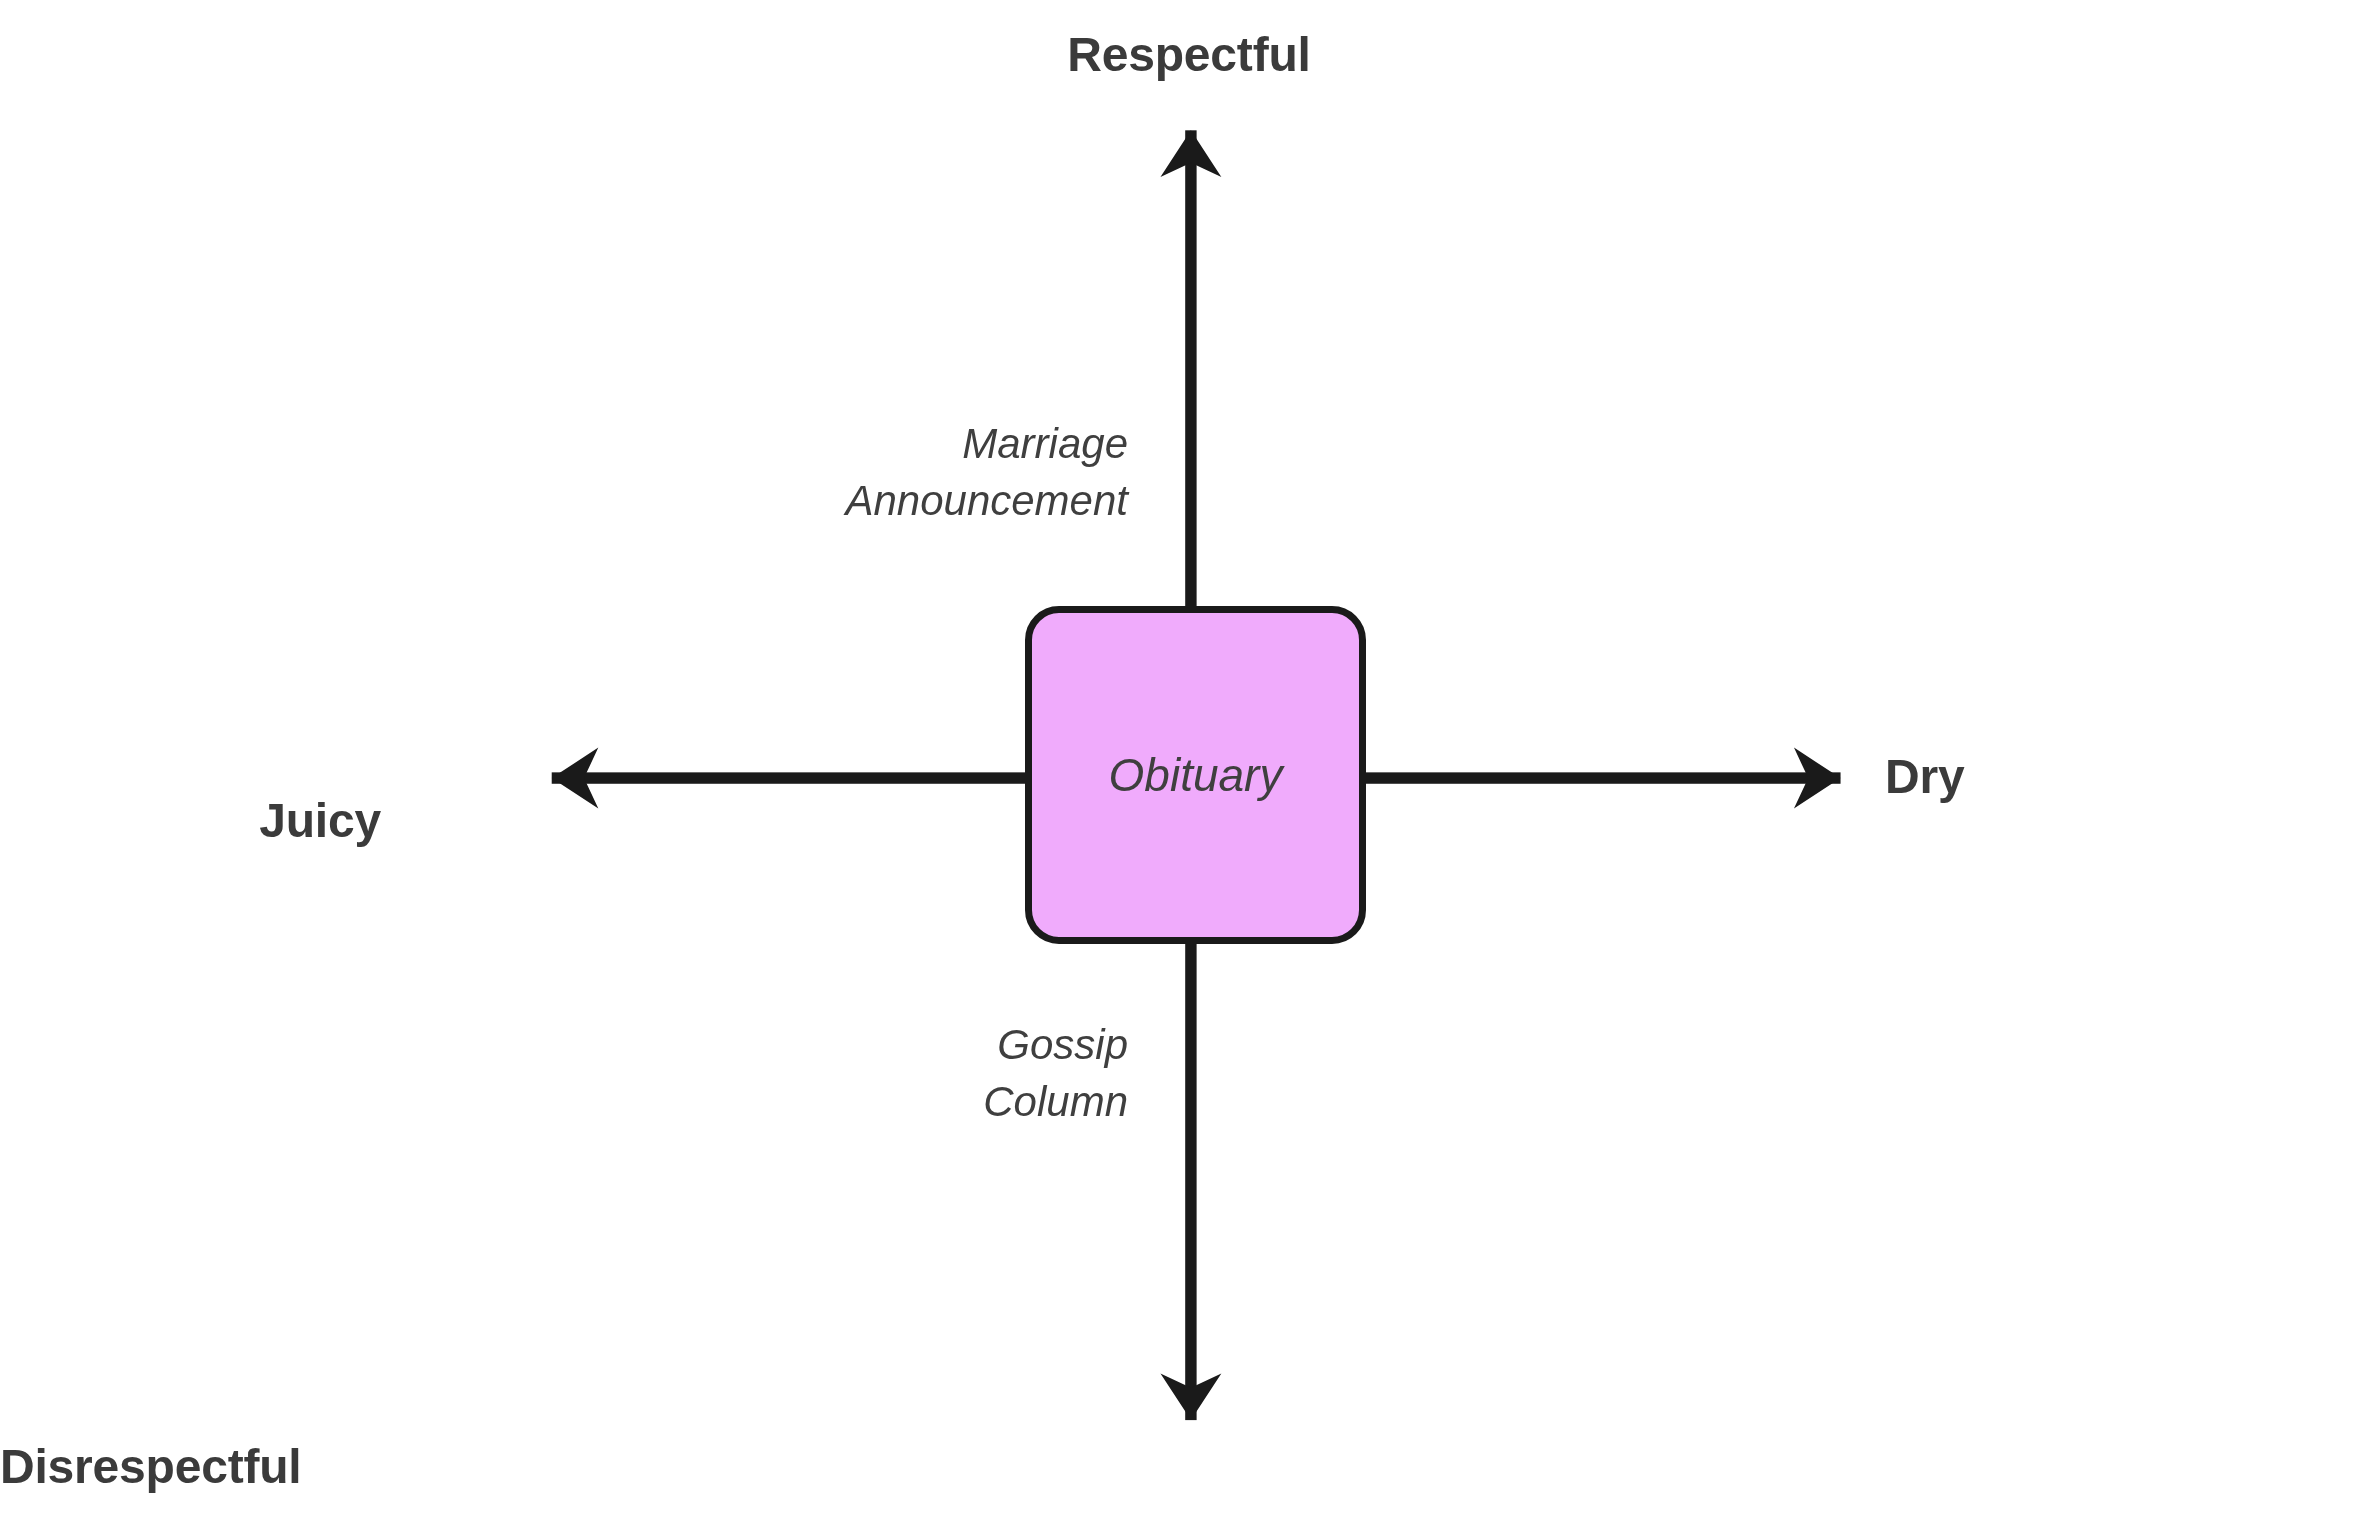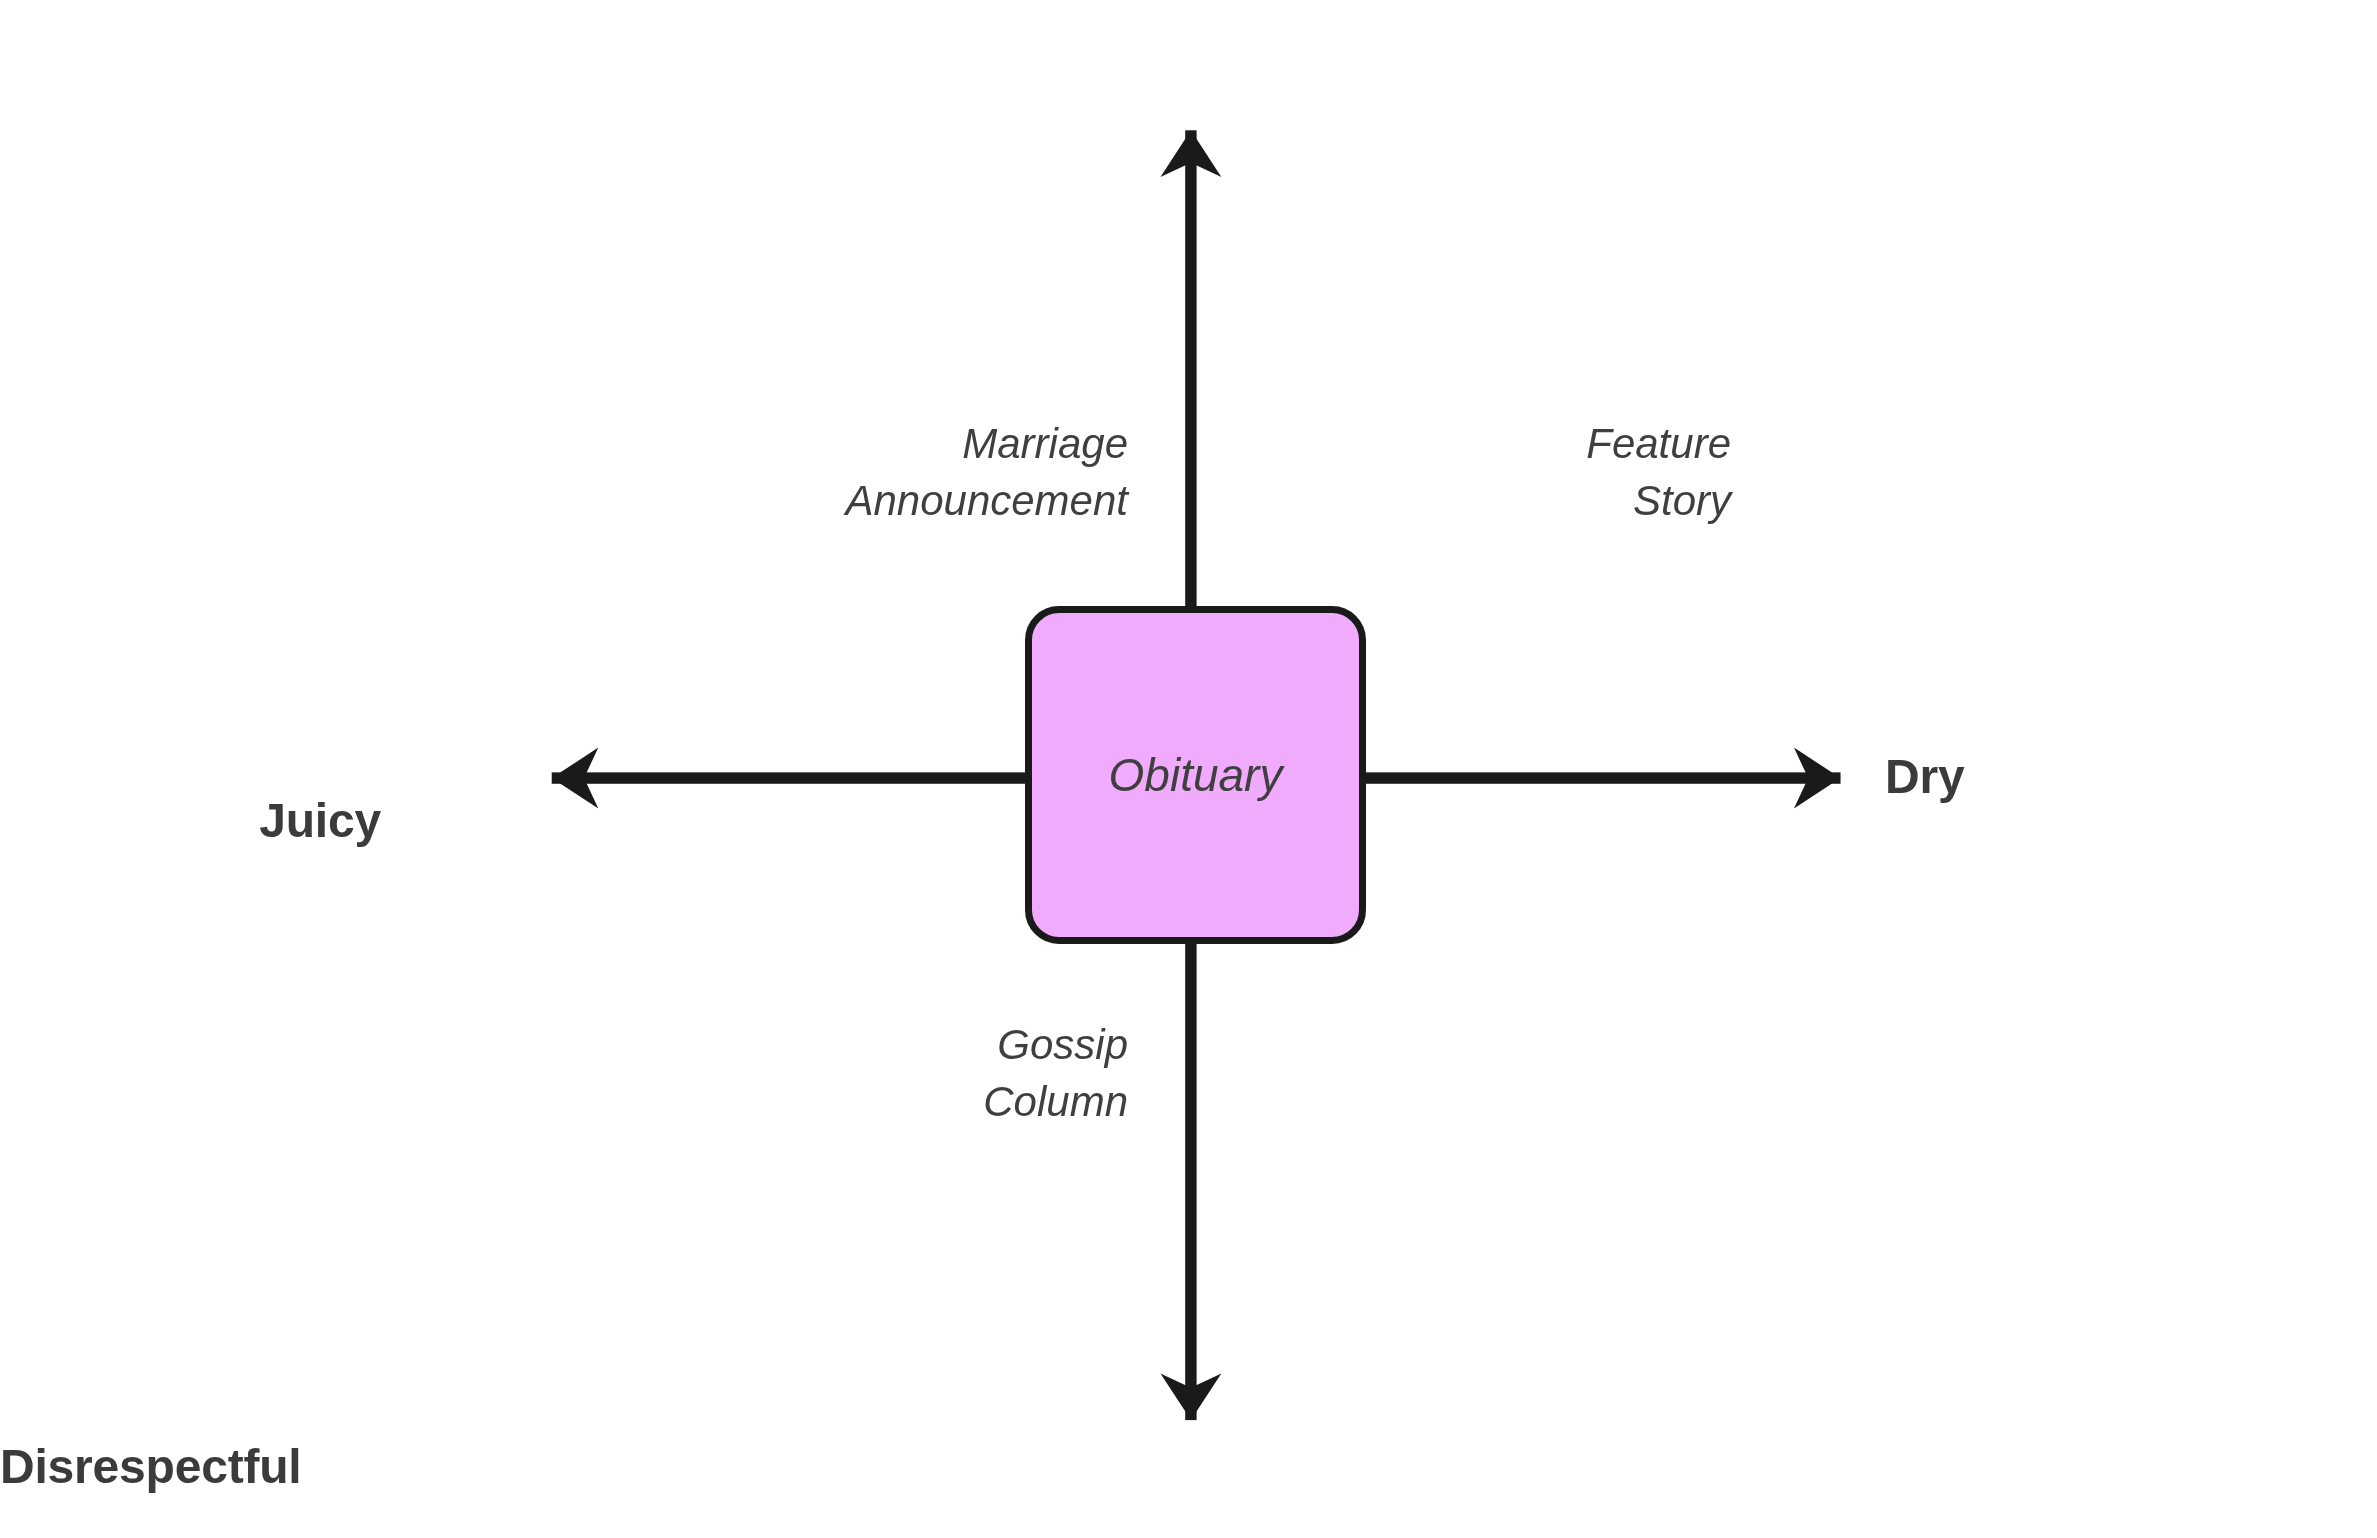--- a/index.html
+++ b/index.html
@@ -116,32 +116,31 @@
 
     <polygon points="1252,1493 1220,1444 1252,1459 1284,1444" fill="#1a1a1a"></polygon>
 
     <rect x="580" y="812" width="1355" height="12" fill="#1a1a1a"></rect>
 
     <polygon points="580,818 629,786 614,818 629,850" fill="#1a1a1a"></polygon>
 
     <polygon points="1935,818 1886,786 1901,818 1886,850" fill="#1a1a1a"></polygon>
   </svg>
 
+  <div class="pole-label pole-top">Respectful</div>
 
   <div class="pole-label pole-bottom">Disrespectful</div>
 
   <div class="pole-label pole-left">Juicy</div>
 
   <div class="pole-label pole-right">Dry</div>
 
   <div class="quad-label quad-tl">Marriage
 Announcement</div>
 
-  <div class="quad-label quad-tr">Feature
-Story</div>
 
   <div class="quad-label quad-bl">Gossip
 Column</div>
 
 
   <div id="center-node">
     <span id="center-node-label">Obituary</span>
   </div>
 
 </div>

